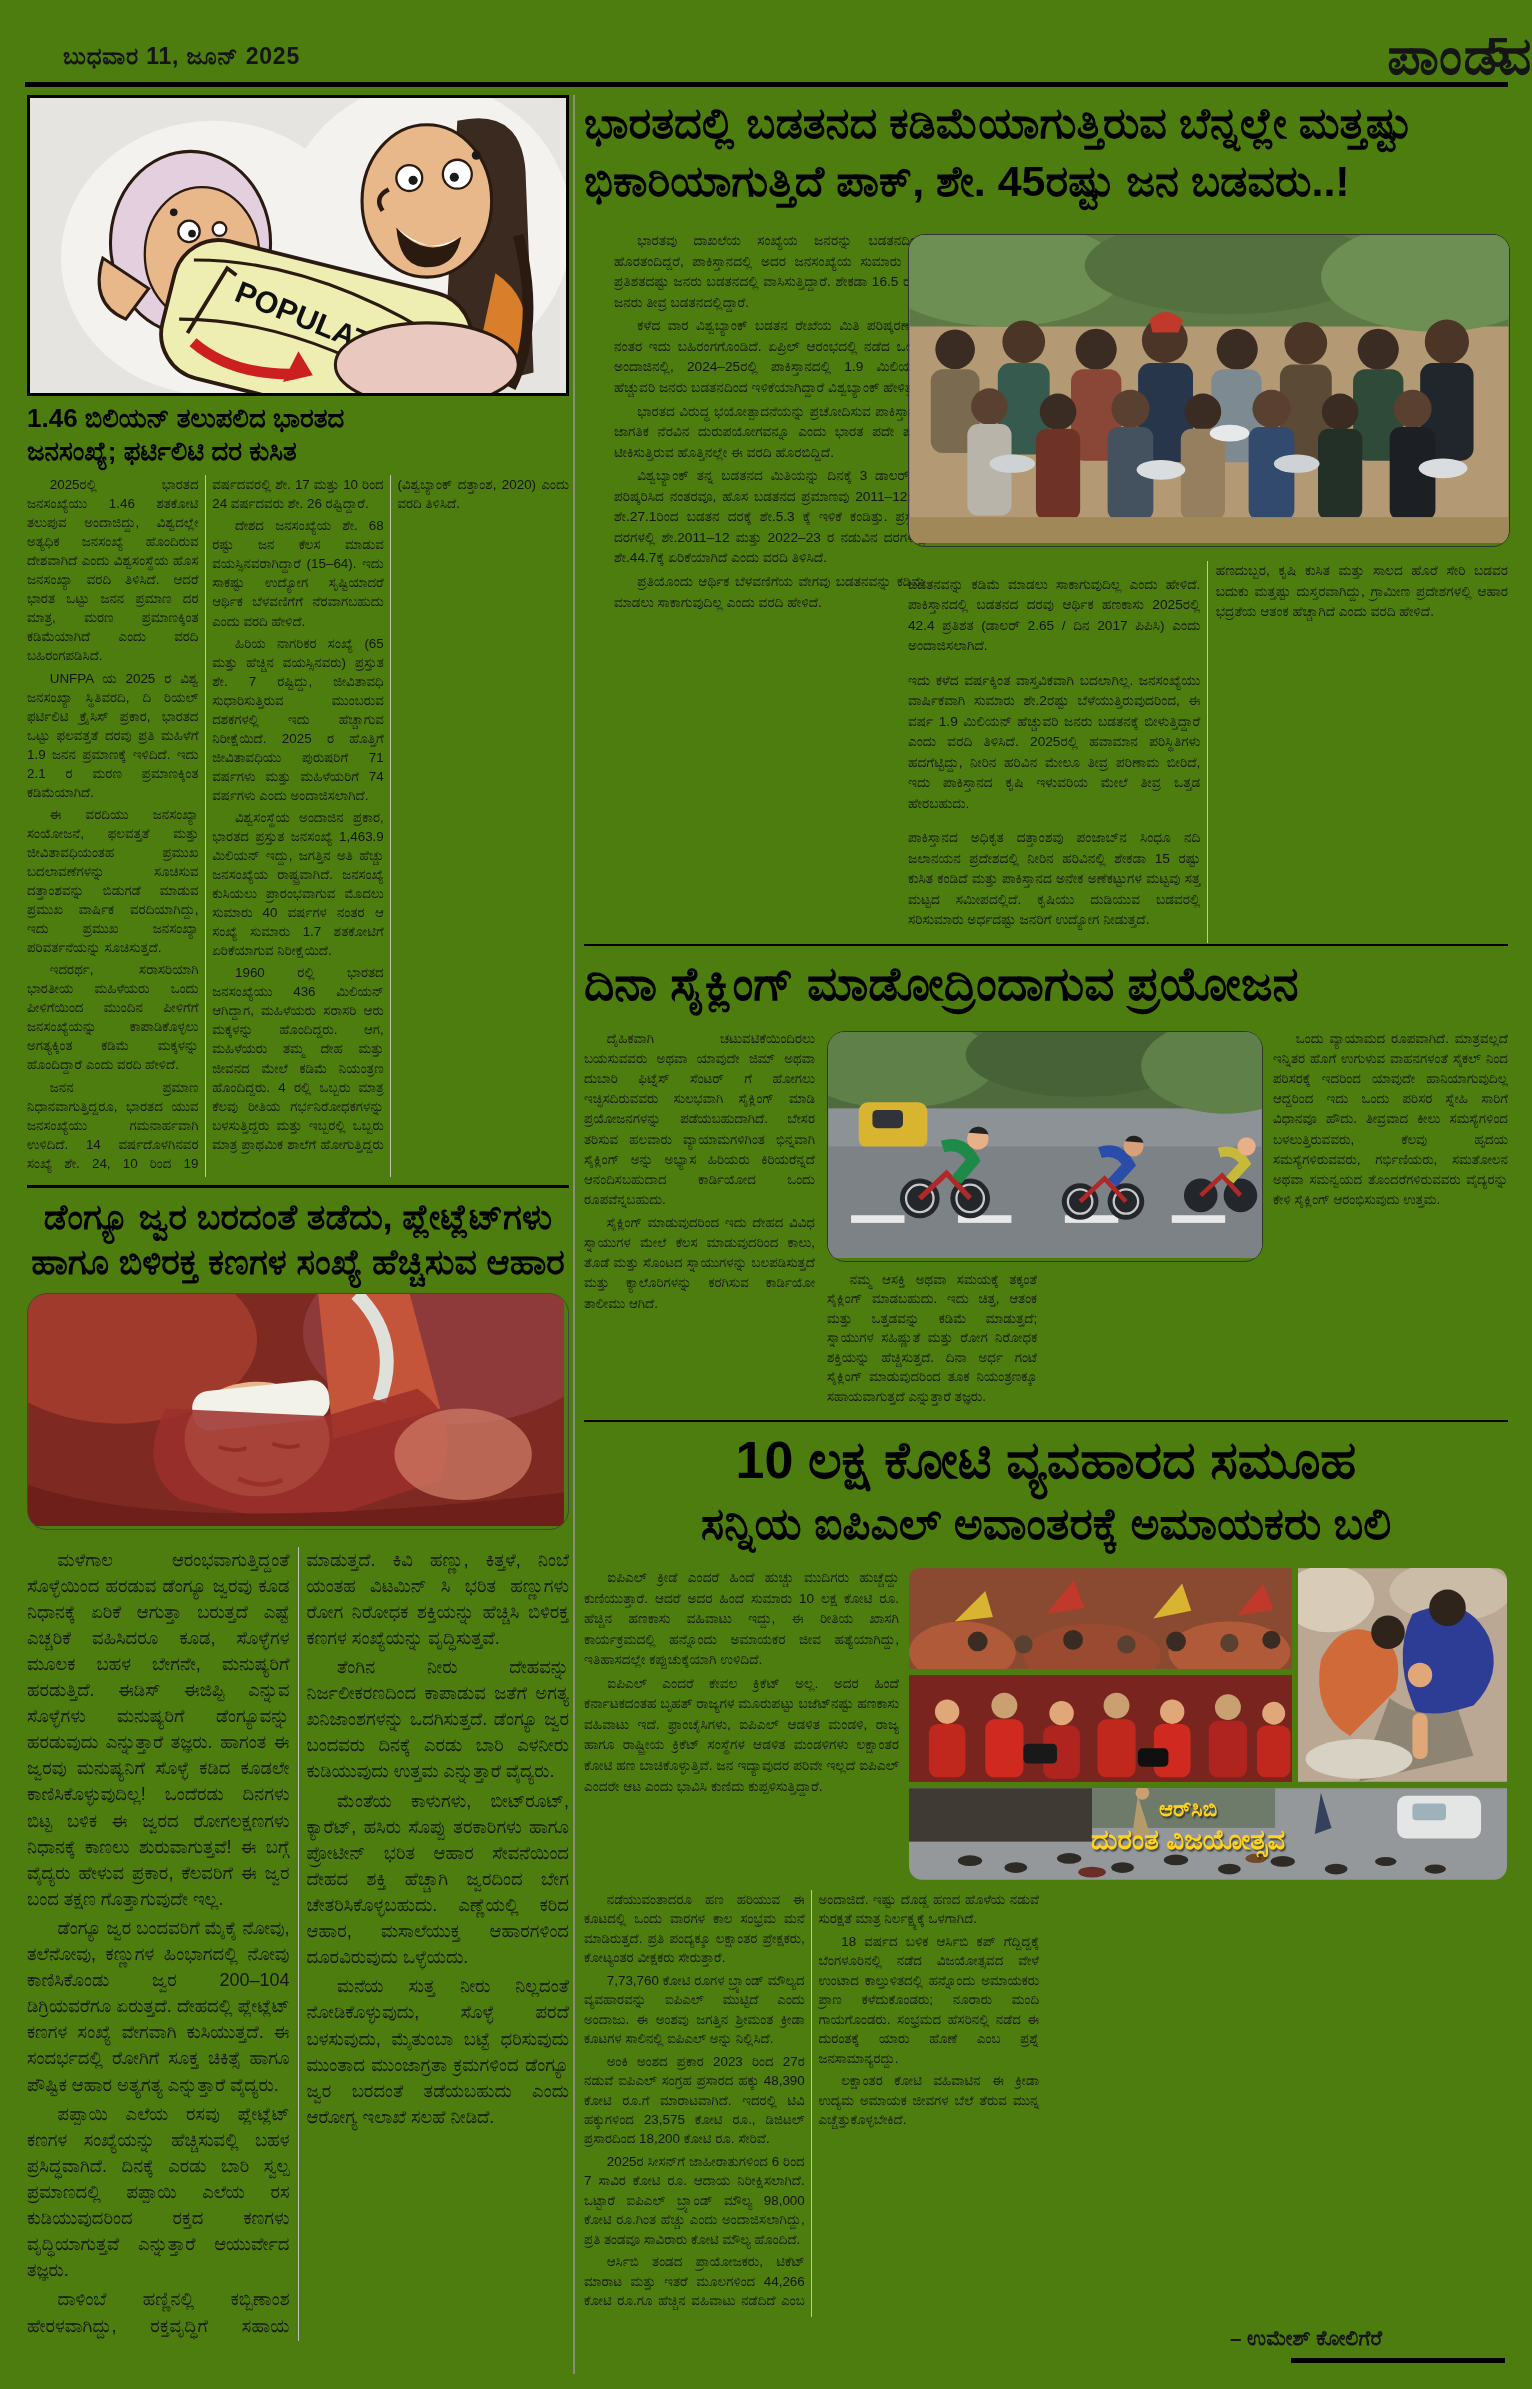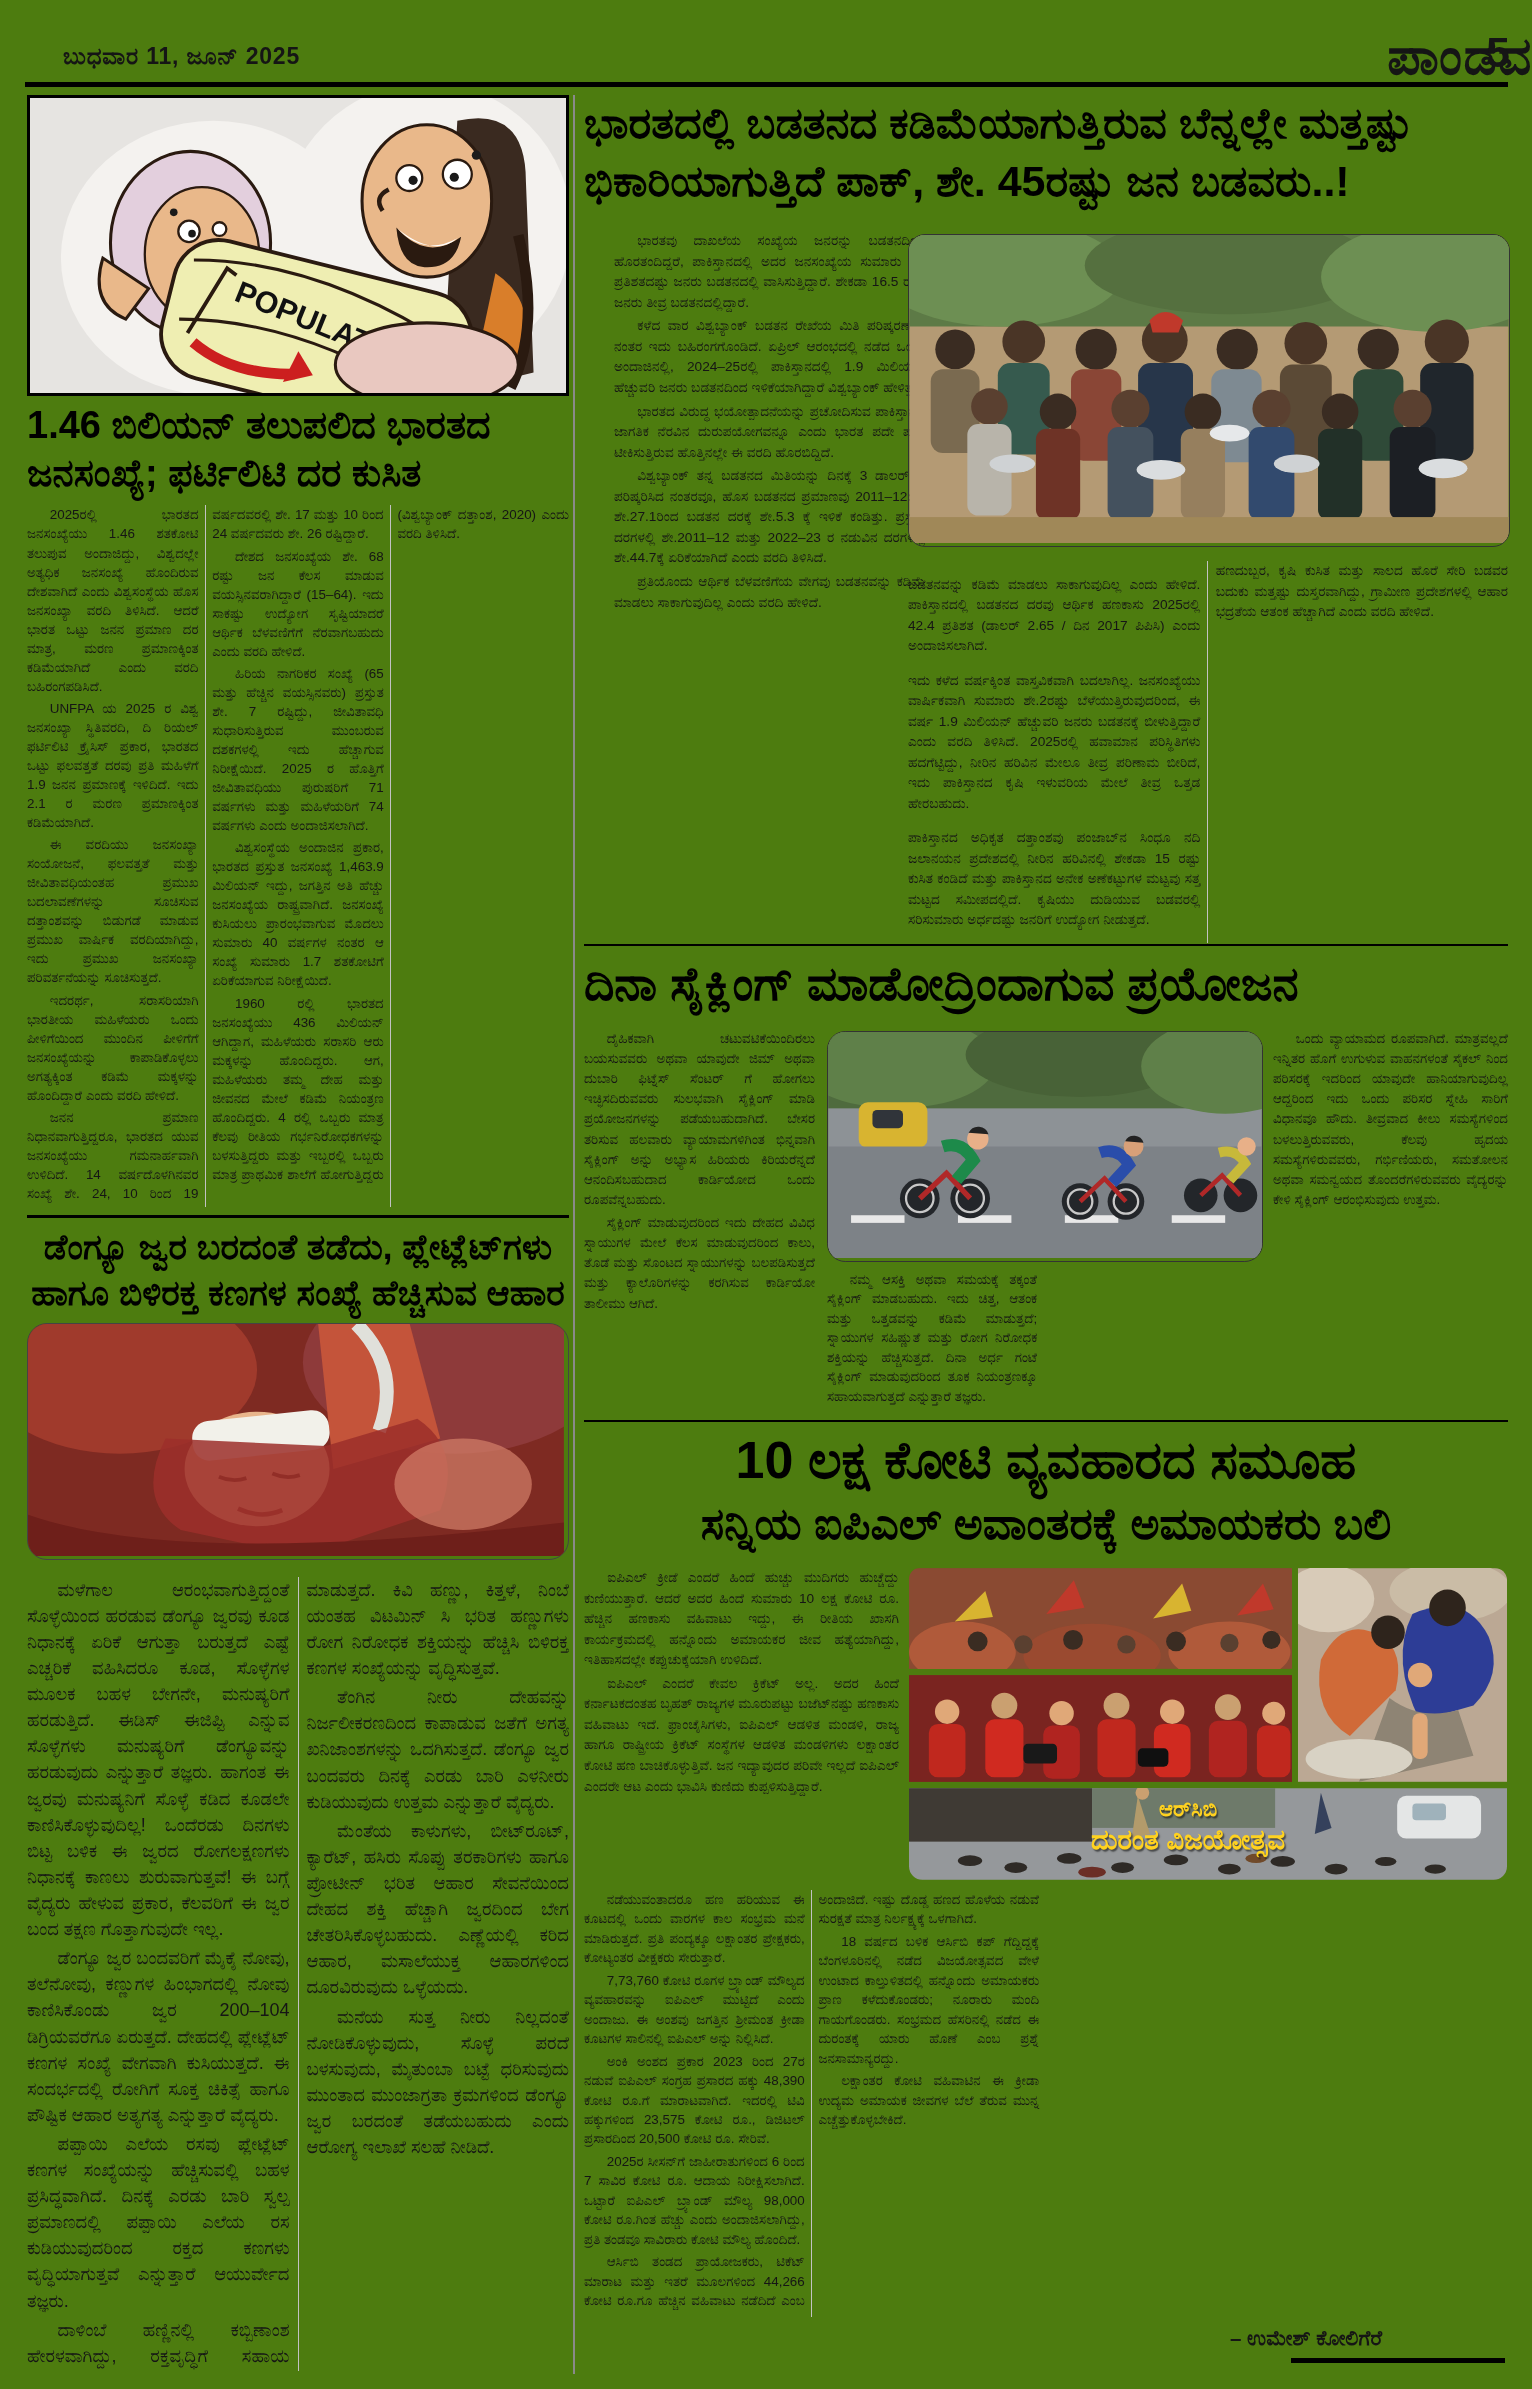--- a/index.html
+++ b/index.html
@@ -7,21 +7,21 @@
         font-family:"Liberation Sans",sans-serif;color:#151515;}
   .hdr-date{position:absolute;left:63px;top:43px;font-size:23px;font-weight:bold;letter-spacing:0.8px;}
   .hdr-masthead{position:absolute;left:0;top:26px;width:100%;text-align:right;font-size:52px;font-weight:bold;letter-spacing:1.5px;}
   .hdr-pagenum{position:absolute;right:23px;top:27.5px;font-size:43px;font-weight:bold;}
   .hdr-rule{position:absolute;left:25px;top:82px;width:1483px;height:5.3px;background:#000;}
   .vdivider{position:absolute;left:573px;top:95px;width:1.5px;height:2279px;background:#8a8a8a;}
 
   
   .leftcol{position:absolute;left:27px;top:95px;width:542px;}
   .cartoon-box{border:3.1px solid #000;height:295px;background:#e9e7e4;overflow:hidden;}
-  .headline-1{margin-top:6.1px;font-size:38px;line-height:1.26;font-weight:bold;color:#000;}
+  .headline-1{margin-top:6.1px;font-size:26px;line-height:1.26;font-weight:bold;color:#000;}
   .pop-body{margin-top:7.6px;height:702px;overflow:hidden;columns:3;column-gap:13.7px;
             column-rule:0.8px solid #c2c2c2;column-fill:auto;
             font-size:13.4px;line-height:1.42;text-align:justify;}
   .pop-body p, .den-body p, .colmn p{margin:0 0 3.1px 0;text-indent:1.7em;}
   .sec-rule{margin-top:7.6px;height:3.1px;background:#000;}
   .den-headline{margin-top:6.1px;text-align:center;font-size:35px;line-height:1.3;font-weight:bold;color:#000;}
   .den-photo{margin-top:7.6px;height:235px;border-radius:20px;overflow:hidden;border:1.5px solid #444;}
   .den-body{margin-top:17px;height:794px;overflow:hidden;columns:2;column-gap:17px;
             column-rule:0.8px solid #c2c2c2;column-fill:auto;
             font-size:18px;line-height:1.45;text-align:justify;}
@@ -421,21 +421,21 @@
         <div class="cap-overlay">
           <div class="cap-l1">ಆರ್‌ಸಿಬಿ</div>
           <div class="cap-l2">ದುರಂತ ವಿಜಯೋತ್ಸವ</div>
         </div>
       </div>
     </div>
 
     <div class="ipl-bottom colmn">
       <p>ನಡೆಯುವಂತಾದರೂ ಹಣ ಹರಿಯುವ ಈ ಕೂಟದಲ್ಲಿ ಒಂದು ವಾರಗಳ ಕಾಲ ಸಂಭ್ರಮ ಮನೆ ಮಾಡಿರುತ್ತದೆ. ಪ್ರತಿ ಪಂದ್ಯಕ್ಕೂ ಲಕ್ಷಾಂತರ ಪ್ರೇಕ್ಷಕರು, ಕೋಟ್ಯಂತರ ವೀಕ್ಷಕರು ಸೇರುತ್ತಾರೆ.</p>
       <p>7,73,760 ಕೋಟಿ ರೂಗಳ ಬ್ರ್ಯಾಂಡ್ ಮೌಲ್ಯದ ವ್ಯವಹಾರವನ್ನು ಐಪಿಎಲ್ ಮುಟ್ಟಿದೆ ಎಂದು ಅಂದಾಜು. ಈ ಅಂಶವು ಜಗತ್ತಿನ ಶ್ರೀಮಂತ ಕ್ರೀಡಾ ಕೂಟಗಳ ಸಾಲಿನಲ್ಲಿ ಐಪಿಎಲ್ ಅನ್ನು ನಿಲ್ಲಿಸಿದೆ.</p>
-      <p>ಅಂಕಿ ಅಂಶದ ಪ್ರಕಾರ 2023 ರಿಂದ 27ರ ನಡುವೆ ಐಪಿಎಲ್ ಸಂಗ್ರಹ ಪ್ರಸಾರದ ಹಕ್ಕು 48,390 ಕೋಟಿ ರೂ.ಗೆ ಮಾರಾಟವಾಗಿದೆ. ಇದರಲ್ಲಿ ಟಿವಿ ಹಕ್ಕುಗಳಿಂದ 23,575 ಕೋಟಿ ರೂ., ಡಿಜಿಟಲ್ ಪ್ರಸಾರದಿಂದ 20,500 ಕೋಟಿ ರೂ. ಸೇರಿವೆ.</p>
+      <p>ಅಂಕಿ ಅಂಶದ ಪ್ರಕಾರ 2023 ರಿಂದ 27ರ ನಡುವೆ ಐಪಿಎಲ್ ಸಂಗ್ರಹ ಪ್ರಸಾರದ ಹಕ್ಕು 48,390 ಕೋಟಿ ರೂ.ಗೆ ಮಾರಾಟವಾಗಿದೆ. ಇದರಲ್ಲಿ ಟಿವಿ ಹಕ್ಕುಗಳಿಂದ 23,575 ಕೋಟಿ ರೂ., ಡಿಜಿಟಲ್ ಪ್ರಸಾರದಿಂದ 18,200 ಕೋಟಿ ರೂ. ಸೇರಿವೆ.</p>
       <p>2025ರ ಸೀಸನ್‌ಗೆ ಜಾಹೀರಾತುಗಳಿಂದ 6 ರಿಂದ 7 ಸಾವಿರ ಕೋಟಿ ರೂ. ಆದಾಯ ನಿರೀಕ್ಷಿಸಲಾಗಿದೆ. ಒಟ್ಟಾರೆ ಐಪಿಎಲ್ ಬ್ರ್ಯಾಂಡ್ ಮೌಲ್ಯ 98,000 ಕೋಟಿ ರೂ.ಗಿಂತ ಹೆಚ್ಚು ಎಂದು ಅಂದಾಜಿಸಲಾಗಿದ್ದು, ಪ್ರತಿ ತಂಡವೂ ಸಾವಿರಾರು ಕೋಟಿ ಮೌಲ್ಯ ಹೊಂದಿದೆ.</p>
       <p>ಆರ್ಸಿಬಿ ತಂಡದ ಪ್ರಾಯೋಜಕರು, ಟಿಕೆಟ್ ಮಾರಾಟ ಮತ್ತು ಇತರೆ ಮೂಲಗಳಿಂದ 44,266 ಕೋಟಿ ರೂ.ಗೂ ಹೆಚ್ಚಿನ ವಹಿವಾಟು ನಡೆದಿದೆ ಎಂಬ ಅಂದಾಜಿದೆ. ಇಷ್ಟು ದೊಡ್ಡ ಹಣದ ಹೊಳೆಯ ನಡುವೆ ಸುರಕ್ಷತೆ ಮಾತ್ರ ನಿರ್ಲಕ್ಷ್ಯಕ್ಕೆ ಒಳಗಾಗಿದೆ.</p>
       <p>18 ವರ್ಷದ ಬಳಿಕ ಆರ್ಸಿಬಿ ಕಪ್ ಗೆದ್ದಿದ್ದಕ್ಕೆ ಬೆಂಗಳೂರಿನಲ್ಲಿ ನಡೆದ ವಿಜಯೋತ್ಸವದ ವೇಳೆ ಉಂಟಾದ ಕಾಲ್ತುಳಿತದಲ್ಲಿ ಹನ್ನೊಂದು ಅಮಾಯಕರು ಪ್ರಾಣ ಕಳೆದುಕೊಂಡರು; ನೂರಾರು ಮಂದಿ ಗಾಯಗೊಂಡರು. ಸಂಭ್ರಮದ ಹೆಸರಿನಲ್ಲಿ ನಡೆದ ಈ ದುರಂತಕ್ಕೆ ಯಾರು ಹೊಣೆ ಎಂಬ ಪ್ರಶ್ನೆ ಜನಸಾಮಾನ್ಯರದ್ದು.</p>
       <p>ಲಕ್ಷಾಂತರ ಕೋಟಿ ವಹಿವಾಟಿನ ಈ ಕ್ರೀಡಾ ಉದ್ಯಮ ಅಮಾಯಕ ಜೀವಗಳ ಬೆಲೆ ತೆರುವ ಮುನ್ನ ಎಚ್ಚೆತ್ತುಕೊಳ್ಳಬೇಕಿದೆ.</p>
     </div>
 
     <div class="byline">– ಉಮೇಶ್ ಕೋಲಿಗೆರೆ</div>
     <div class="byline-rule"></div>
   </div>
 

